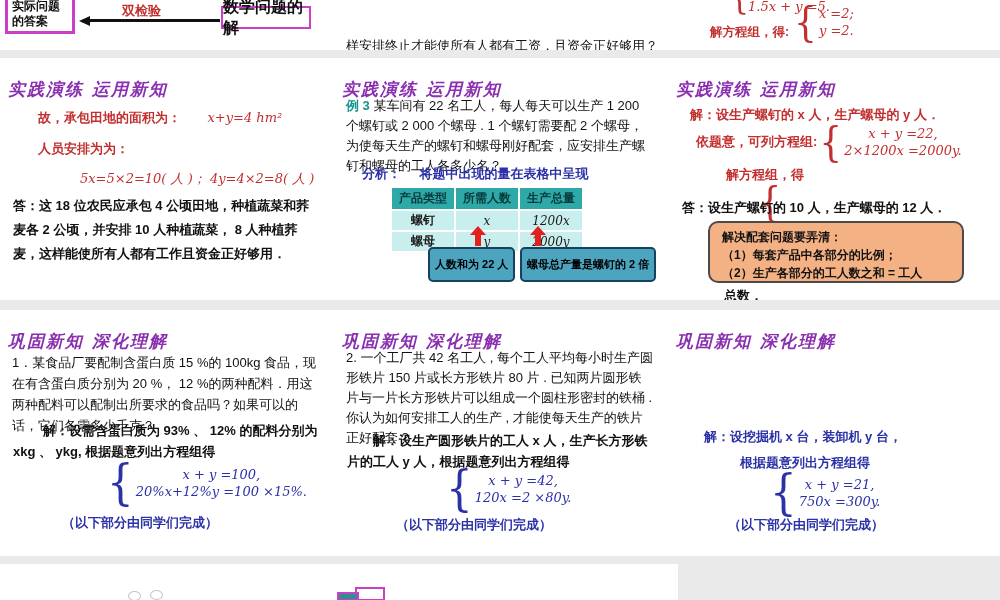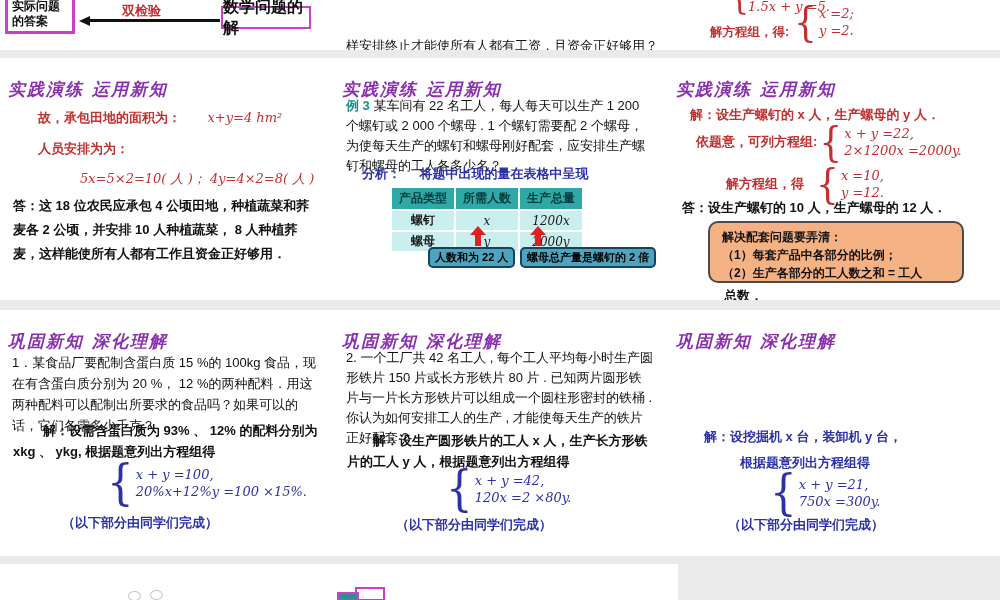--- a/index.html
+++ b/index.html
@@ -20,40 +20,40 @@
   .t13 { font-size:13px; }
   .math { font-family:"DejaVu Serif", serif; font-style:italic;padding-left:8px; }
   .prob { position:absolute; font-size:13px; line-height:20px; color:#111; }
   .sys { position:absolute; display:flex; align-items:center; }
   .sys .lbl { font-size:13px; font-weight:bold; white-space:nowrap; }
   .brace { font-family:"DejaVu Serif", serif; font-size:36px; font-weight:400;
            line-height:1; transform:scaleY(1.15); margin:0 2px; }
   .stack { display:flex; flex-direction:column; }
   .stack .ln { font-family:"DejaVu Serif", serif; font-style:italic;
                font-size:13px; line-height:17px; white-space:nowrap; }
-  .stack .ctr { }
+  .stack .ctr { text-align:center; }
   .mgbox { position:absolute; background:#fff; border:2px solid #cb3ec6;
            color:#111; font-weight:bold; }
   .harrow { position:absolute; }
   .ahead { position:absolute; left:0; top:-4px; width:0; height:0;
            border-top:5px solid transparent; border-bottom:5px solid transparent;
            border-right:11px solid #111; }
   .ashaft { position:absolute; left:9px; top:-1px; height:3px; background:#111; }
   .ptable { position:absolute; border-collapse:collapse; }
   .ptable th { background:#2fa8a8; color:#06393b; font-size:12px; font-weight:bold;
                padding:2px 7px; border:2px solid #fff; }
   .ptable td { background:#c9eeee; font-size:12px; text-align:center;
                padding:1px 7px; border:2px solid #fff; }
   .uparr { position:absolute; width:16px; height:20px; }
   .uparr .tri { position:absolute; top:0; left:0; width:0; height:0;
                 border-left:8px solid transparent; border-right:8px solid transparent;
                 border-bottom:9px solid #e32020; }
   .uparr .stem { position:absolute; top:8px; left:5px; width:6px; height:12px; background:#e32020; }
   .callout { position:absolute; background:#4da4bf; border:2px solid #17425e; border-radius:5px;
-             font-size:11px; font-weight:bold; color:#000; padding:1px 5px; white-space:nowrap; }
+             font-size:11px; font-weight:bold; color:#000; padding:8px 5px; white-space:nowrap; }
   .notebox { position:absolute; background:#f4b183; border:2px solid #4a4a4a; border-radius:10px;
              padding:5px 9px; font-size:12px; font-weight:bold; color:#111; line-height:18px; }
   .faint { position:absolute; width:13px; height:10px; border:1px solid #c6c6c6;
            border-radius:50%; background:transparent; }
   .tealrect { position:absolute; background:#2d8f8f; border:2px solid #cb3ec6; }
   .whiterect { position:absolute; background:#fff; border:2px solid #cb3ec6; }
   .nowrap { white-space:nowrap; }
 </style>
 </head>
 <body>
@@ -149,21 +149,21 @@
     <h2 class="hdr">实践演练 运用新知</h2>
     <div class="abs red b t13 nowrap" style="left:22px; top:48px;">解：设生产螺钉的 x 人，生产螺母的 y 人．</div>
     <div class="sys" style="left:28px; top:66px;">
       <span class="lbl red">依题意，可列方程组:</span>
       <span class="brace red">{</span>
       <span class="stack">
         <i class="ln red ctr">x + y =22,</i>
         <i class="ln red">2×1200x =2000y.</i>
       </span>
     </div>
-    <div class="sys" style="left:58px; top:108px;">
+    <div class="sys" style="left:58px; top:108px;flex-direction:column;">
       <span class="lbl red" style="margin-right:10px;">解方程组，得</span>
       <span class="brace red">{</span>
       <span class="stack">
         <i class="ln red">x =10,</i>
         <i class="ln red">y =12.</i>
       </span>
     </div>
     <p class="prob red b" style="left:14px; top:138px; width:298px; line-height:23px;">答：设生产螺钉的 10 人，生产螺母的 12 人．</p>
     <div class="notebox" style="left:40px; top:163px; width:256px; height:62px;padding-left:12px;">
       <div>解决配套问题要弄清：</div>

